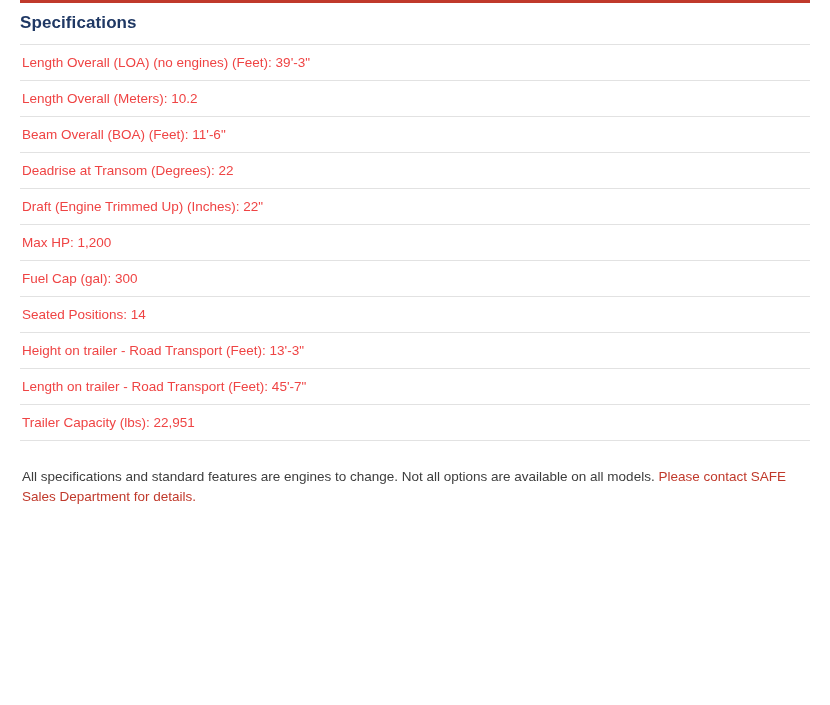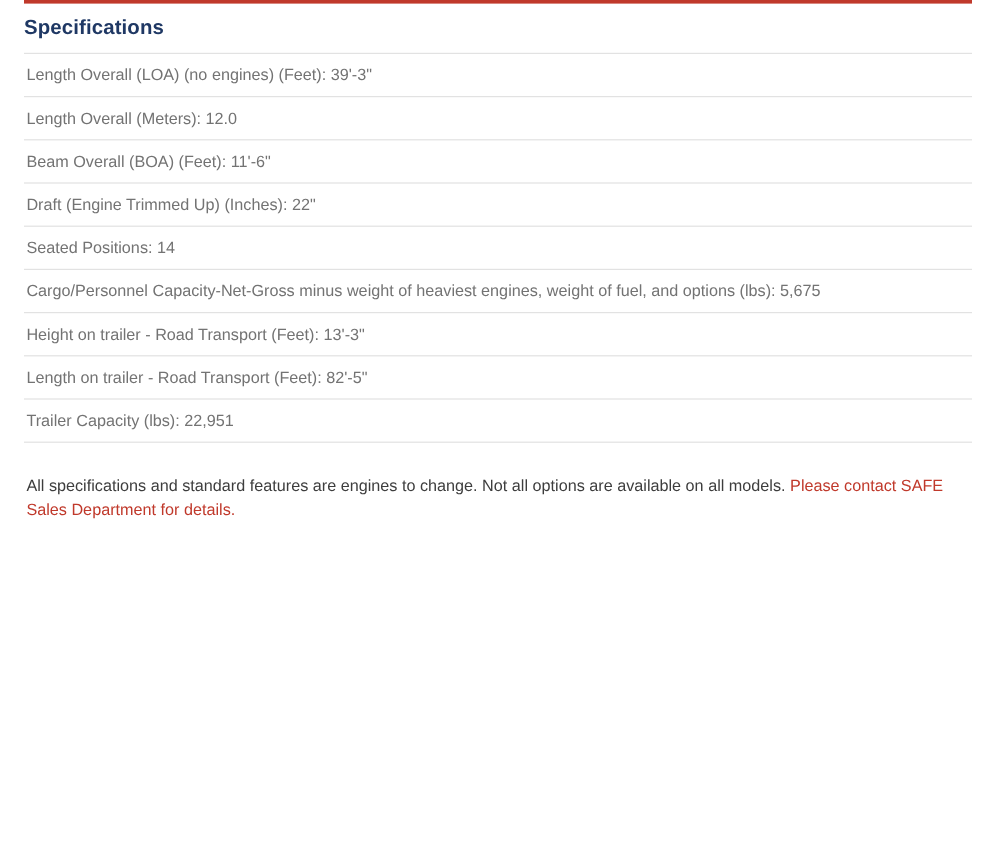--- a/index.html
+++ b/index.html
@@ -46,21 +46,21 @@
   }
   .spec-list {
     list-style: none;
     margin: 0;
     padding: 0;
     border-top: 1px solid #e2e2e2;
   }
   .spec-item {
     font-size: 13.5px;
     line-height: 16px;
-    color: #737373;
+    color: #ef4444;
     padding: 10px 2px 9px 2px;
     border-bottom: 1px solid #e2e2e2;
   }
   .footnote {
     font-size: 13.5px;
     line-height: 20px;
     color: #3d3d3d;
     padding: 12px 2px 0 2px;
   }
   .footnote-link {
@@ -74,26 +74,28 @@
 <div class="page">
 
   <div class="top-rule"></div>
 
   <div class="content">
 
     <h2 class="section-title">Specifications</h2>
 
     <ul class="spec-list">
       <li class="spec-item">Length Overall (LOA) (no engines) (Feet): 39'-3"</li>
-      <li class="spec-item">Length Overall (Meters): 12.0</li>
+      <li class="spec-item">Length Overall (Meters): 10.2</li>
       <li class="spec-item">Beam Overall (BOA) (Feet): 11'-6"</li>
+      <li class="spec-item">Deadrise at Transom (Degrees): 22</li>
       <li class="spec-item">Draft (Engine Trimmed Up) (Inches): 22"</li>
+      <li class="spec-item">Max HP: 1,200</li>
+      <li class="spec-item">Fuel Cap (gal): 300</li>
       <li class="spec-item">Seated Positions: 14</li>
-      <li class="spec-item">Cargo/Personnel Capacity-Net-Gross minus weight of heaviest engines, weight of fuel, and options (lbs): 5,675</li>
       <li class="spec-item">Height on trailer - Road Transport (Feet): 13'-3"</li>
-      <li class="spec-item">Length on trailer - Road Transport (Feet): 82'-5"</li>
+      <li class="spec-item">Length on trailer - Road Transport (Feet): 45'-7"</li>
       <li class="spec-item">Trailer Capacity (lbs): 22,951</li>
     </ul>
 
     <p class="footnote"><span>All specifications and standard features are engines to change. Not all options are available on all models.</span> <a class="footnote-link" href="#">Please contact SAFE Sales Department for details.</a></p>
 
   </div>
 </div>
 
 </body></html>

